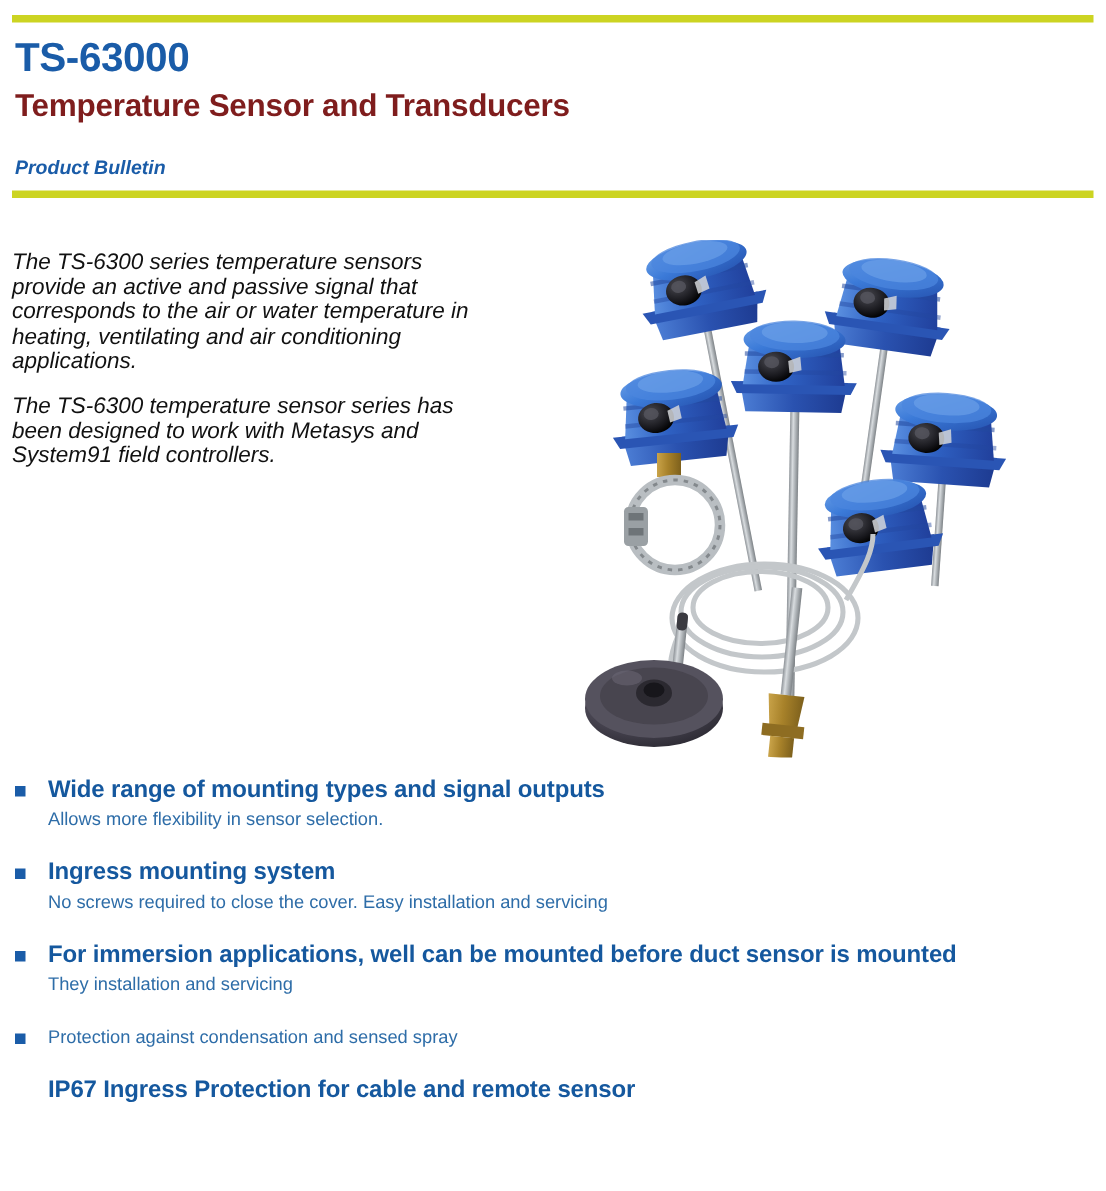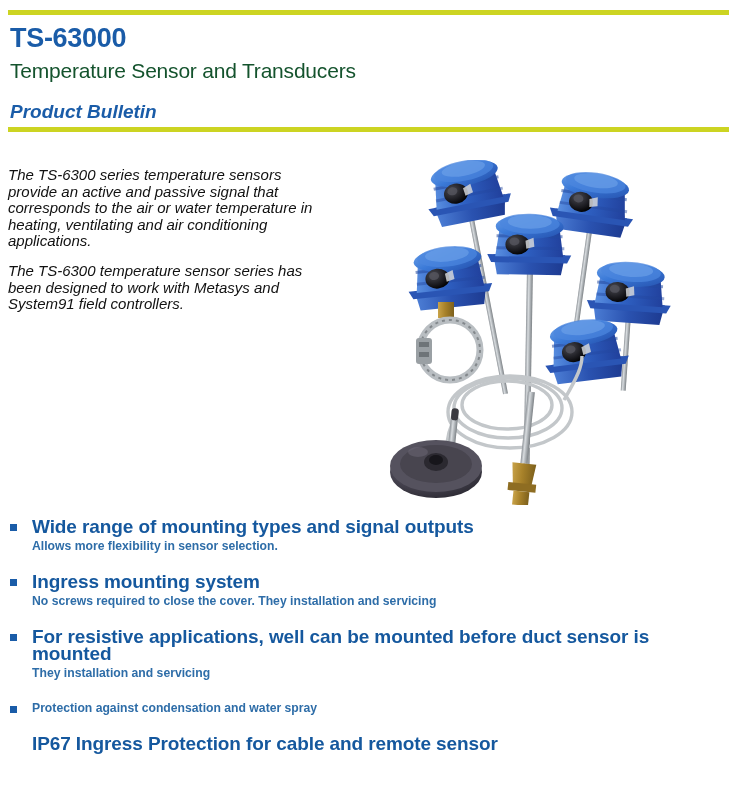--- a/index.html
+++ b/index.html
@@ -50,28 +50,28 @@
   .doc-code {
     font-size: 27px;
     font-weight: bold;
     color: #1a5ca8;
     letter-spacing: -0.3px;
     line-height: 32px;
     margin: 0;
   }
   .doc-title {
     font-size: 21px;
-    font-weight: normal;
-    color: #14532d;
+    font-weight: bold;
+    color: #7f1d1d;
     letter-spacing: -0.2px;
     line-height: 26px;
     margin: 4px 0 0 0;
   }
   .doc-subtitle {
-    font-size: 19px;
+    font-size: 13px;
     font-weight: bold;
     font-style: italic;
     color: #1a5ca8;
     line-height: 20px;
     margin: 18px 0 0 0;
   }
 
   
   .intro {
     position: absolute;
@@ -113,30 +113,30 @@
   .feature:last-child { margin-bottom: 0; }
   .bullet-square {
     position: absolute;
     left: 2px;
     top: 6px;
     width: 7px;
     height: 7px;
     background: #1a5ca8;
   }
   .feature-title {
-    font-size: 19px;
+    font-size: 16px;
     font-weight: bold;
     color: #15589e;
     line-height: 17px;
     margin: 0;
     letter-spacing: -0.1px;
   }
   .feature-desc {
     font-size: 12.2px;
-    font-weight: bold;
+    font-weight: normal;
     color: #2e6da8;
     line-height: 16px;
     margin: 3px 0 0 0;
   }
 </style>
 </head>
 <body>
 
 <div class="page">
 
@@ -289,32 +289,32 @@
     <div class="feature">
       <span class="bullet-square"></span>
       <div class="feature-title">Wide range of mounting types and signal outputs</div>
       <div class="feature-desc">Allows more flexibility in sensor selection.</div>
     </div>
 
 
     <div class="feature">
       <span class="bullet-square"></span>
       <div class="feature-title">Ingress mounting system</div>
-      <div class="feature-desc">No screws required to close the cover. They installation and servicing</div>
+      <div class="feature-desc">No screws required to close the cover. Easy installation and servicing</div>
     </div>
 
     <div class="feature">
       <span class="bullet-square"></span>
-      <div class="feature-title">For resistive applications, well can be mounted before duct sensor is mounted</div>
+      <div class="feature-title">For immersion applications, well can be mounted before duct sensor is mounted</div>
       <div class="feature-desc">They installation and servicing</div>
     </div>
 
     <div class="feature">
       <span class="bullet-square"></span>
-      <div class="feature-desc">Protection against condensation and water spray</div>
+      <div class="feature-desc">Protection against condensation and sensed spray</div>
     </div>
 
     <div class="feature">
 
       <div class="feature-title">IP67 Ingress Protection for cable and remote sensor</div>
       <div class="feature-desc"></div>
     </div>
 
   </div>
 </div>

